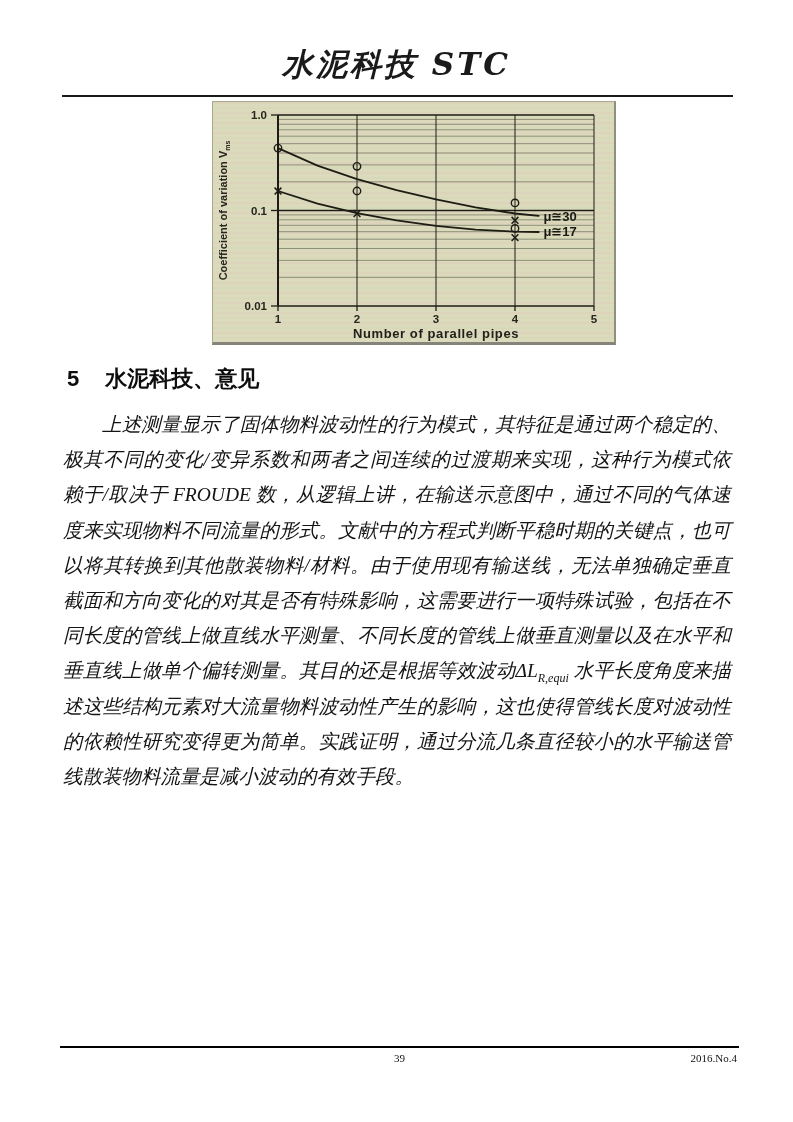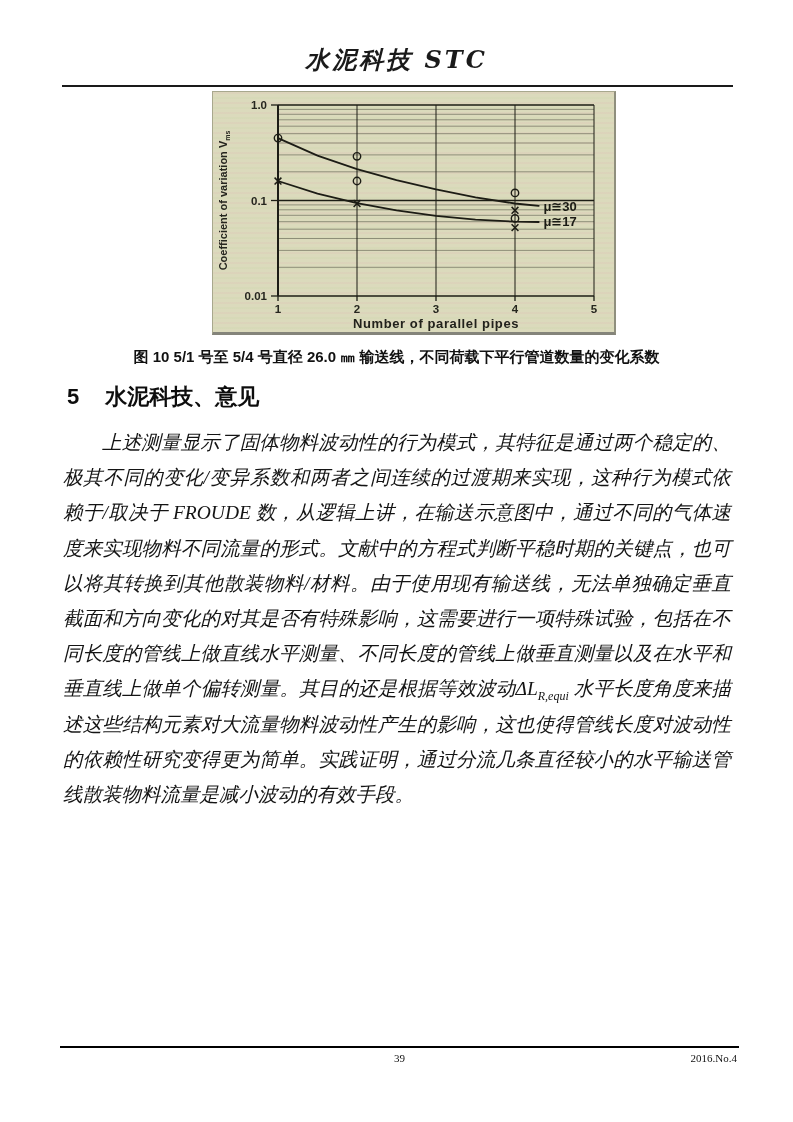--- a/index.html
+++ b/index.html
@@ -2,21 +2,21 @@
 <html><head>
 <meta charset="utf-8">
 <style>
   html,body{margin:0;padding:0;background:#888;}
   .page{
     position:relative;width:793px;height:1122px;margin:0 auto;background:#ffffff;
     font-family:"Liberation Serif","DejaVu Serif",serif;color:#121212;overflow:hidden;
   }
   
   .journal-title{
-    margin-top:44px;text-align:center;font-size:24px;letter-spacing:3px;
+    margin-top:44px;text-align:center;font-size:31px;letter-spacing:3px;
     font-style:italic;font-weight:600;font-family:"DejaVu Serif",serif;color:#1a1a1a;
   }
   .header-rule{margin:9px 60px 0 62px;border-top:2px solid #1a1a1a;height:0;}
   
   .figure-block{margin:4px 0 0 0;text-align:center;}
   .chart-image{
     display:inline-block;width:401px;height:240px;text-align:center;
     background:
       repeating-linear-gradient(180deg, rgba(224,172,176,0.14) 0px 2px, rgba(0,0,0,0) 2px 5px,
         rgba(198,214,166,0.20) 5px 7px, rgba(0,0,0,0) 7px 10px),
@@ -114,21 +114,20 @@
           <line x1="61.6" x2="68.4" y1="92.40654165635918" y2="85.60654165635917" stroke="#1c1c15" stroke-width="1.5"></line>
           <line x1="140.6" x2="147.4" y1="108.1098784130992" y2="114.90987841309921" stroke="#1c1c15" stroke-width="1.5"></line>
           <line x1="140.6" x2="147.4" y1="114.90987841309921" y2="108.1098784130992" stroke="#1c1c15" stroke-width="1.5"></line>
           <line x1="298.6" x2="305.4" y1="114.87661278176284" y2="121.67661278176286" stroke="#1c1c15" stroke-width="1.5"></line>
           <line x1="298.6" x2="305.4" y1="121.67661278176286" y2="114.87661278176284" stroke="#1c1c15" stroke-width="1.5"></line>
           <line x1="298.6" x2="305.4" y1="132.22168068287667" y2="139.02168068287668" stroke="#1c1c15" stroke-width="1.5"></line>
           <line x1="298.6" x2="305.4" y1="139.02168068287668" y2="132.22168068287667" stroke="#1c1c15" stroke-width="1.5"></line>
           <text x="330.4" y="134.2" text-anchor="start" font-size="13" font-weight="700" fill="#1a1a14" style="font-family: &quot;Liberation Sans&quot;, &quot;DejaVu Sans&quot;, sans-serif;">μ≅17</text>
         </svg>
     </div>
-    <figcaption class="figure-caption">图 10 5/1 号至 5/4 号直径 26.0 ㎜ 输送线，不同荷载下平行管道数量的变化系数</figcaption>
   </figure>
 
   <h2 class="section-heading">
     <span class="sec-num">5</span><span>水泥科技、意见</span>
   </h2>
 
   <p class="body-paragraph">
     <span>上述测量显示了固体物料波动性的行为模式，其特征是通过两个稳定的、极其不同的变化/变异系数和两者之间连续的过渡期来实现，这种行为模式依赖于/取决于 FROUDE 数，从逻辑上讲，在输送示意图中，通过不同的气体速度来实现物料不同流量的形式。文献中的方程式判断平稳时期的关键点，也可以将其转换到其他散装物料/材料。由于使用现有输送线，无法单独确定垂直截面和方向变化的对其是否有特殊影响，这需要进行一项特殊试验，包括在不同长度的管线上做直线水平测量、不同长度的管线上做垂直测量以及在水平和垂直线上做单个偏转测量。其目的还是根据等效波动ΔL</span><sub>R,equi</sub><span> 水平长度角度来描述这些结构元素对大流量物料波动性产生的影响，这也使得管线长度对波动性的依赖性研究变得更为简单。实践证明，通过分流几条直径较小的水平输送管线散装物料流量是减小波动的有效手段。</span>
   </p>
 

